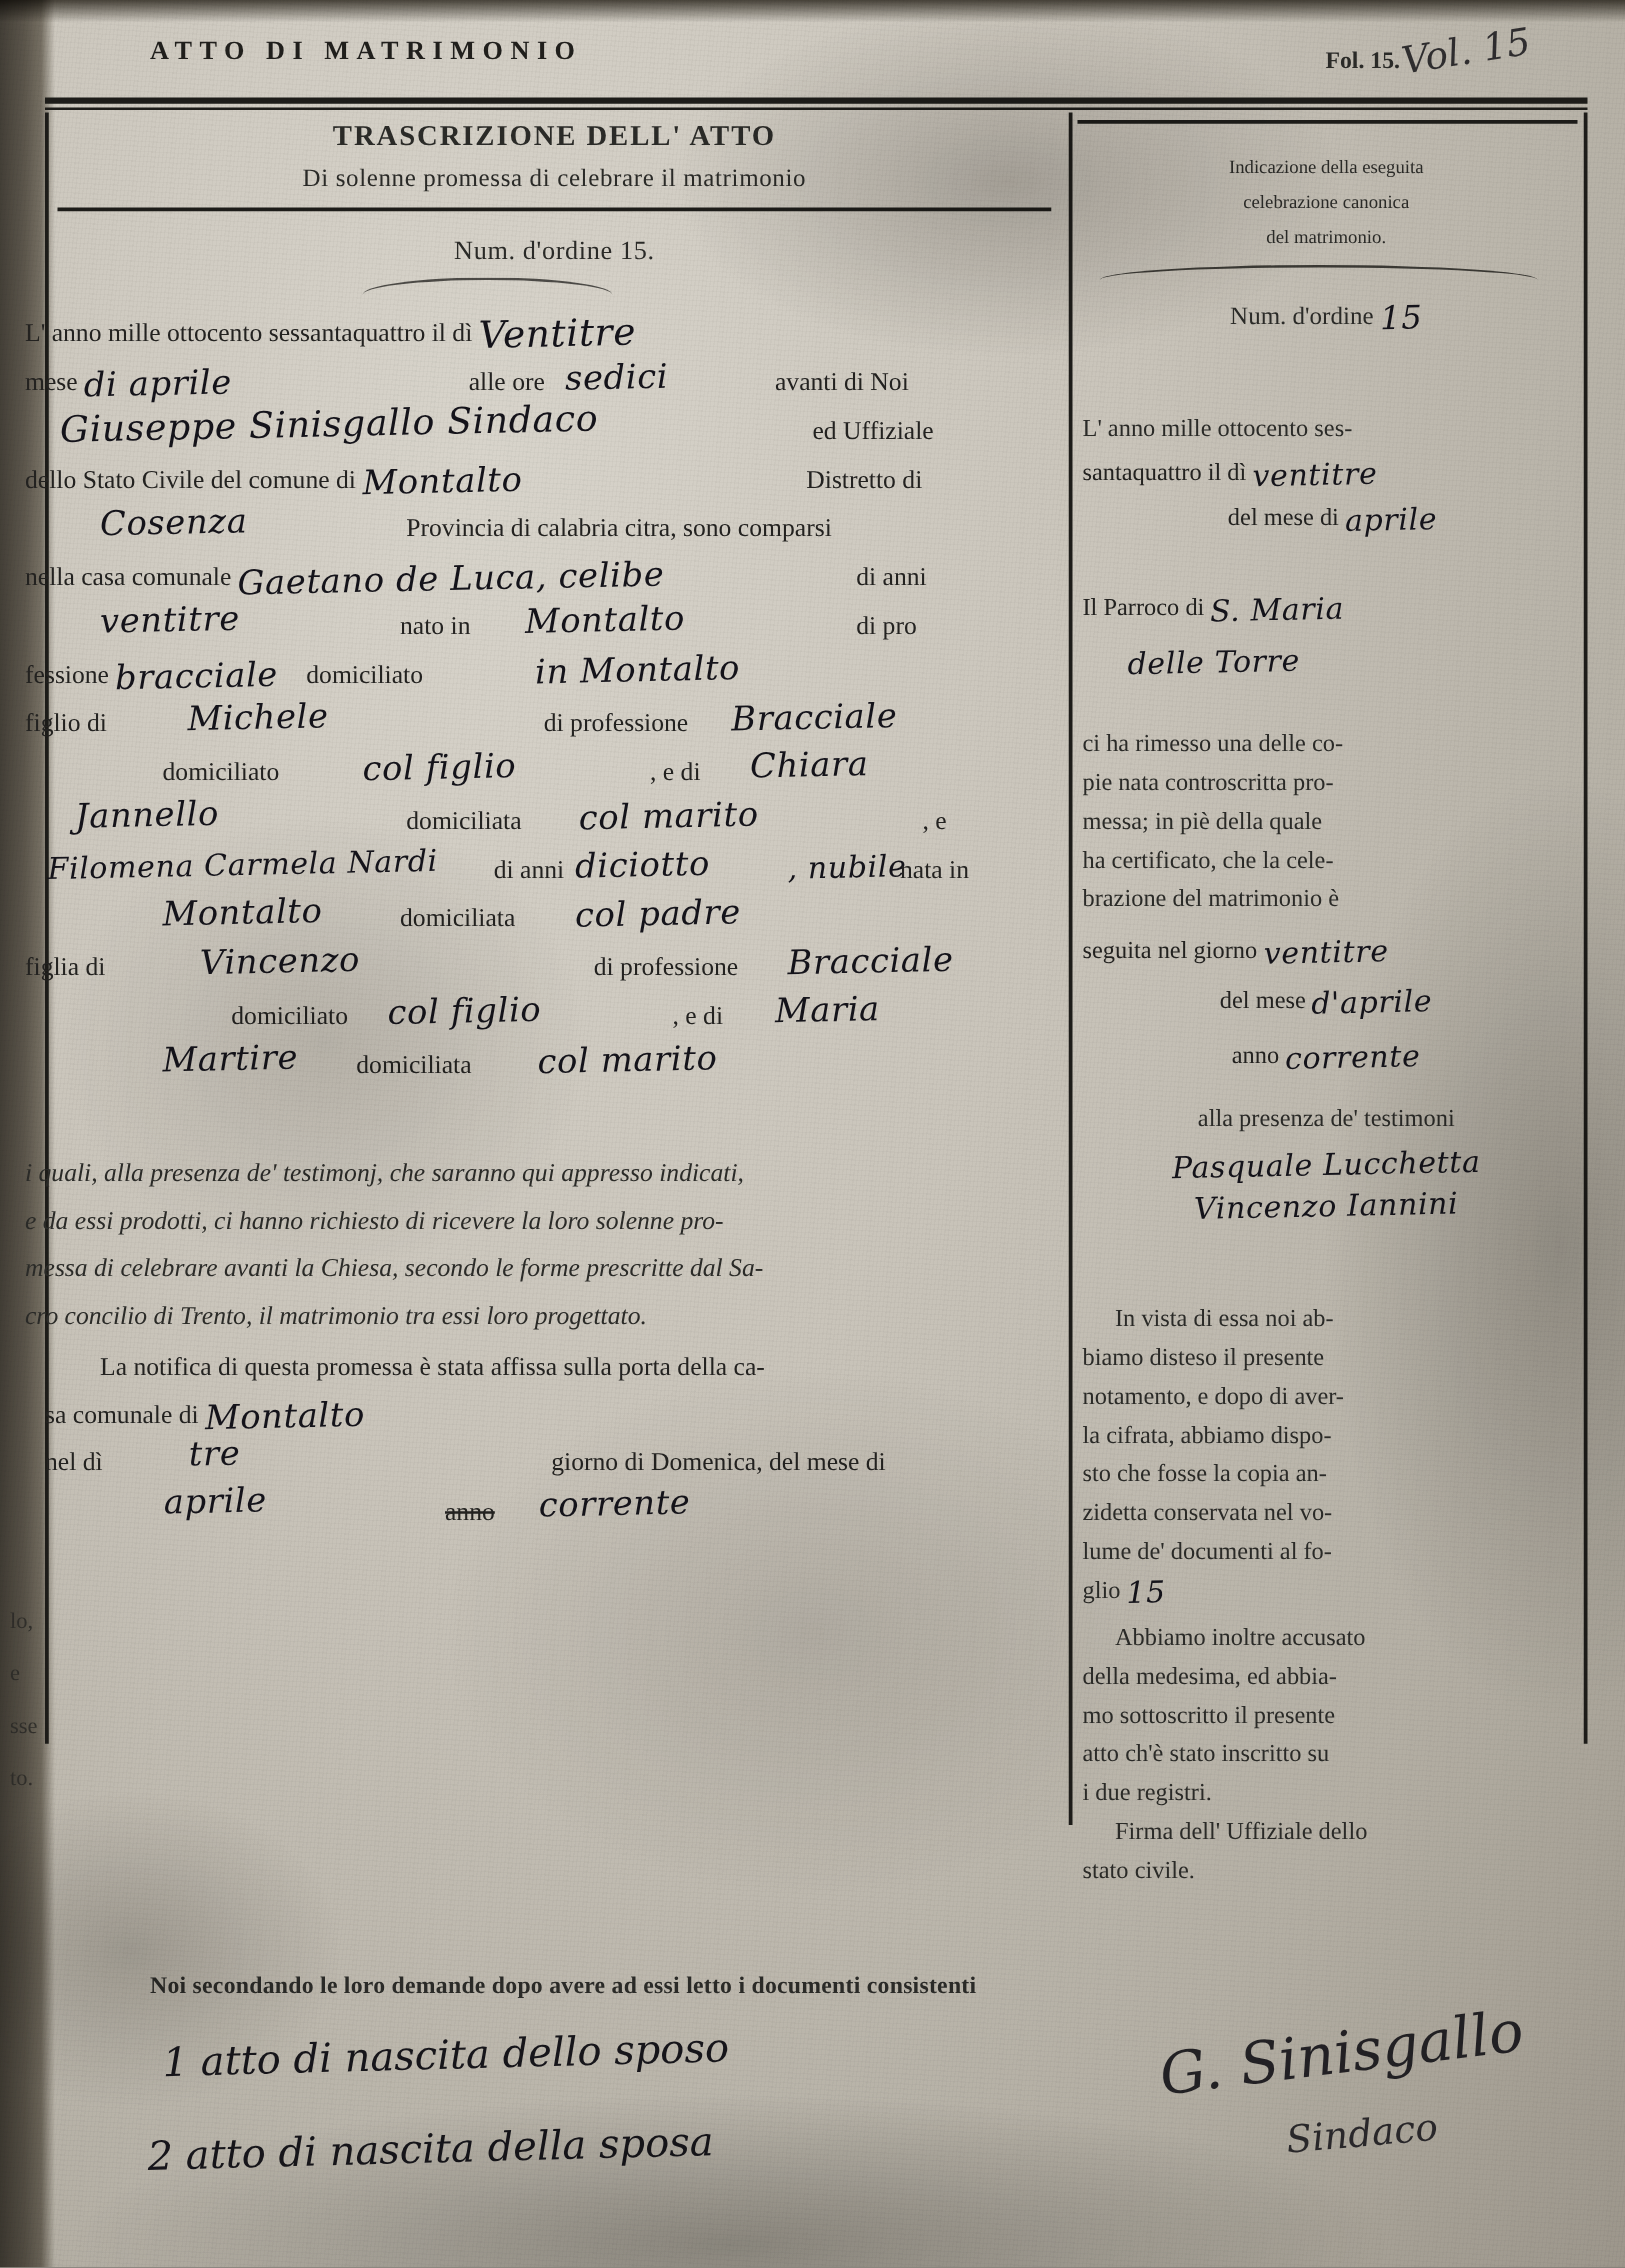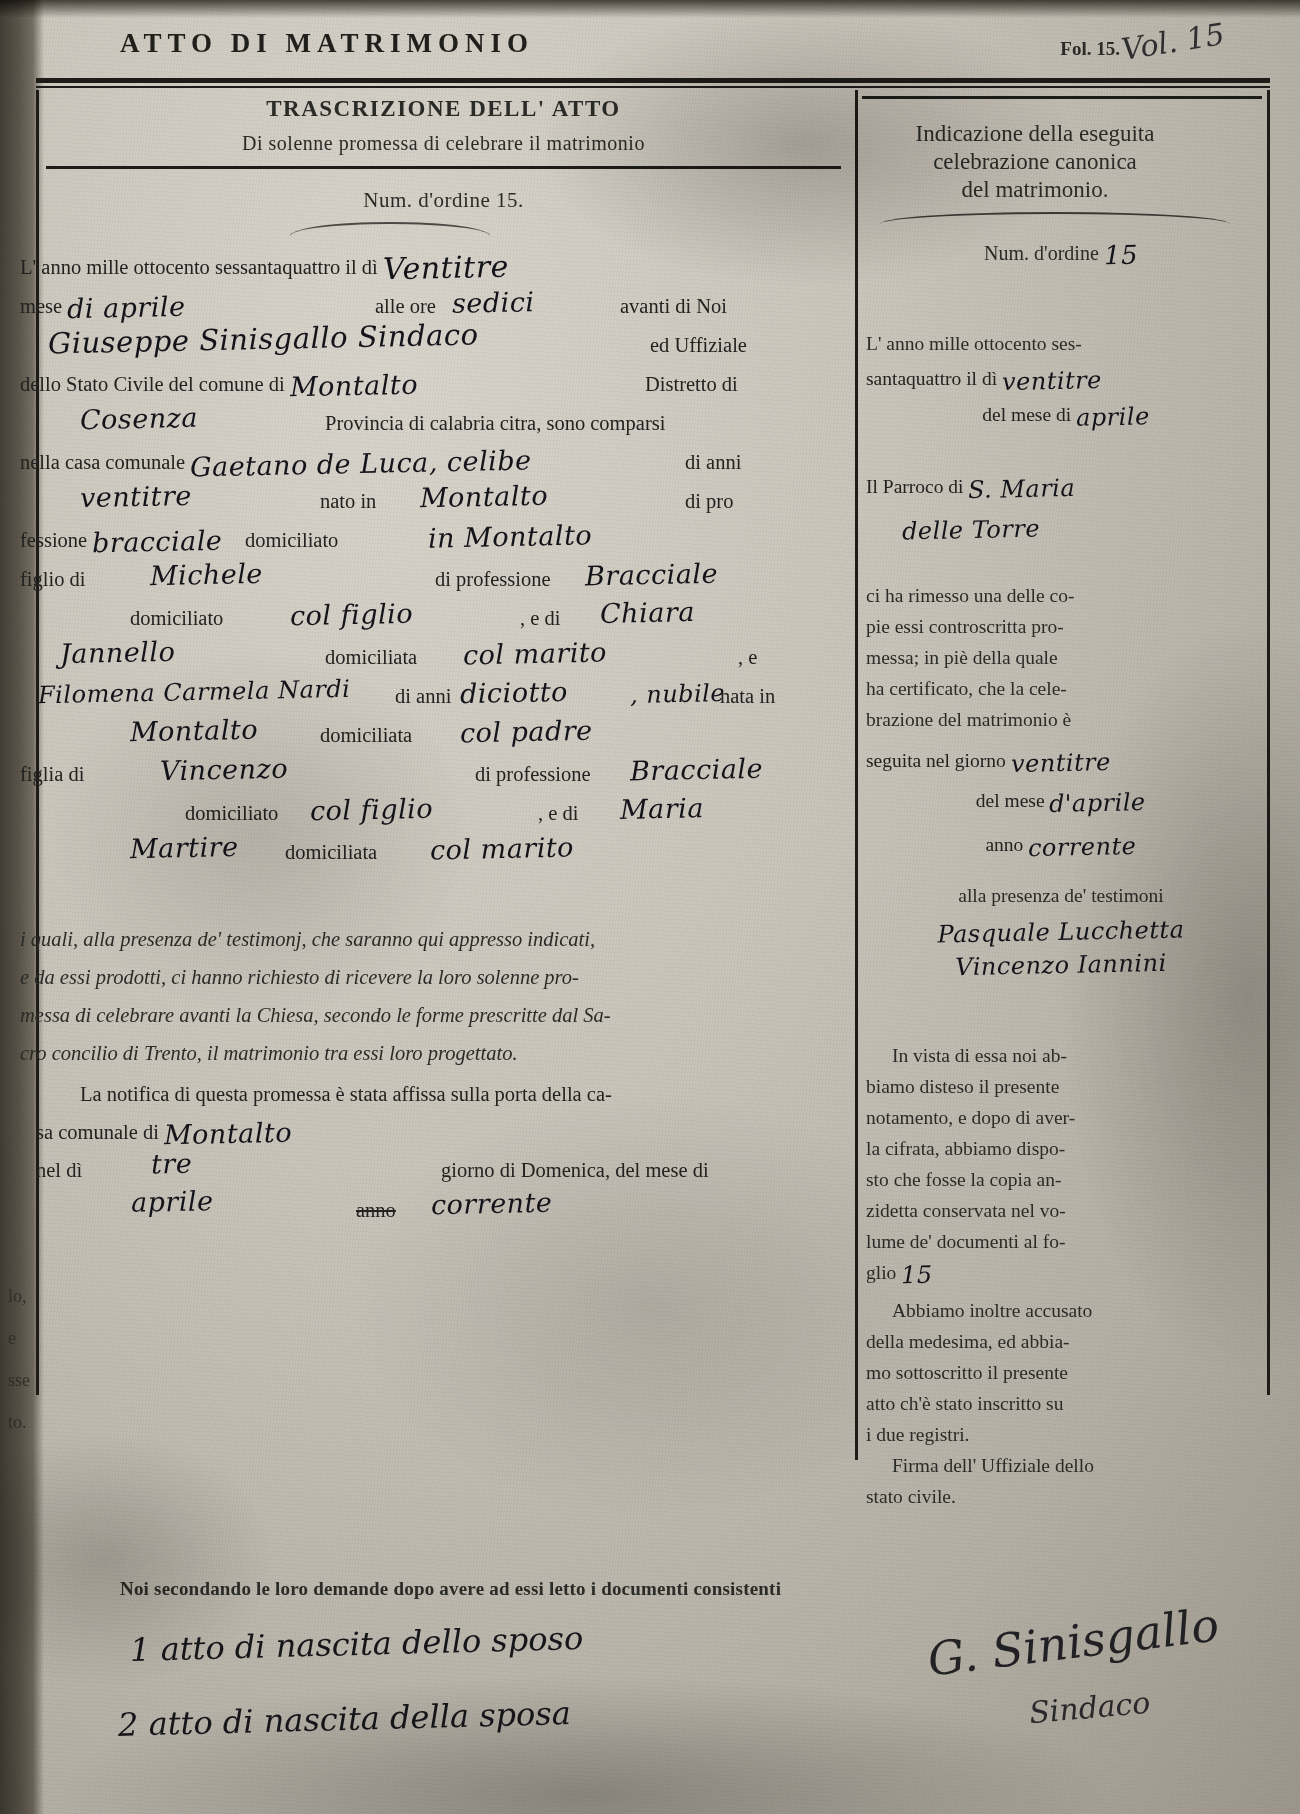--- a/index.html
+++ b/index.html
@@ -56,21 +56,21 @@
     left:0; right:0; top:0; height: 18px;
     background: linear-gradient(180deg, #57534b 0%, rgba(120,115,107,0) 100%);
     mix-blend-mode: multiply;
   }
 
   
   .hdr-title {
     position: absolute;
     left: 120px; top: 28px;
     font-weight: bold;
-    font-size: 27px;
+    font-size: 21px;
     letter-spacing: 6px;
     color: #201f1c;
   }
   .hdr-fol {
     position: absolute;
     right: 180px; top: 38px;
     font-size: 19px;
     font-weight: bold;
   }
   .hdr-fol-hand {
@@ -162,23 +162,23 @@
     position: absolute;
     left: 20px; top: 1075px; width: 840px;
     font-size: 20.5px;
     line-height: 38px;
     margin-left: 16px;
   }
 
   
   .r-head {
     position: absolute;
-    left: 840px; top: 120px; width: 390px;
+    left: 866px; top: 120px; width: 390px;
     text-align: center;
-    font-size: 23px;
+    font-size: 15px;
     line-height: 28px;
   }
   .r-curve {
     position: absolute;
     left: 880px; top: 212px; width: 350px; height: 16px;
     border-top: 2.5px solid #24231f;
     border-radius: 50%/12px 12px 0 0;
     opacity: .85;
   }
   .r-num {
@@ -433,21 +433,21 @@
       <span class="pr">Il Parroco di</span>
       <span class="hand sm">S. Maria</span>
     </div>
     <div class="ln" style="height:48px">
       <span class="hand sm abs" style="left:36px;top:-6px">delle Torre</span>
     </div>
   </div>
 
   <div class="r-just" style="top:580px">
     <div>ci ha rimesso una delle co-</div>
-    <div>pie essi controscritta pro-</div>
+    <div>pie nata controscritta pro-</div>
     <div>messa; in piè della quale</div>
     <div>ha certificato, che la cele-</div>
     <div>brazione del matrimonio è</div>
   </div>
 
   <div class="r-just" style="top:745px;text-align:left">
     <div class="ln" style="height:40px">
       <span class="pr">seguita nel giorno</span>
       <span class="hand sm">ventitre</span>
     </div>

